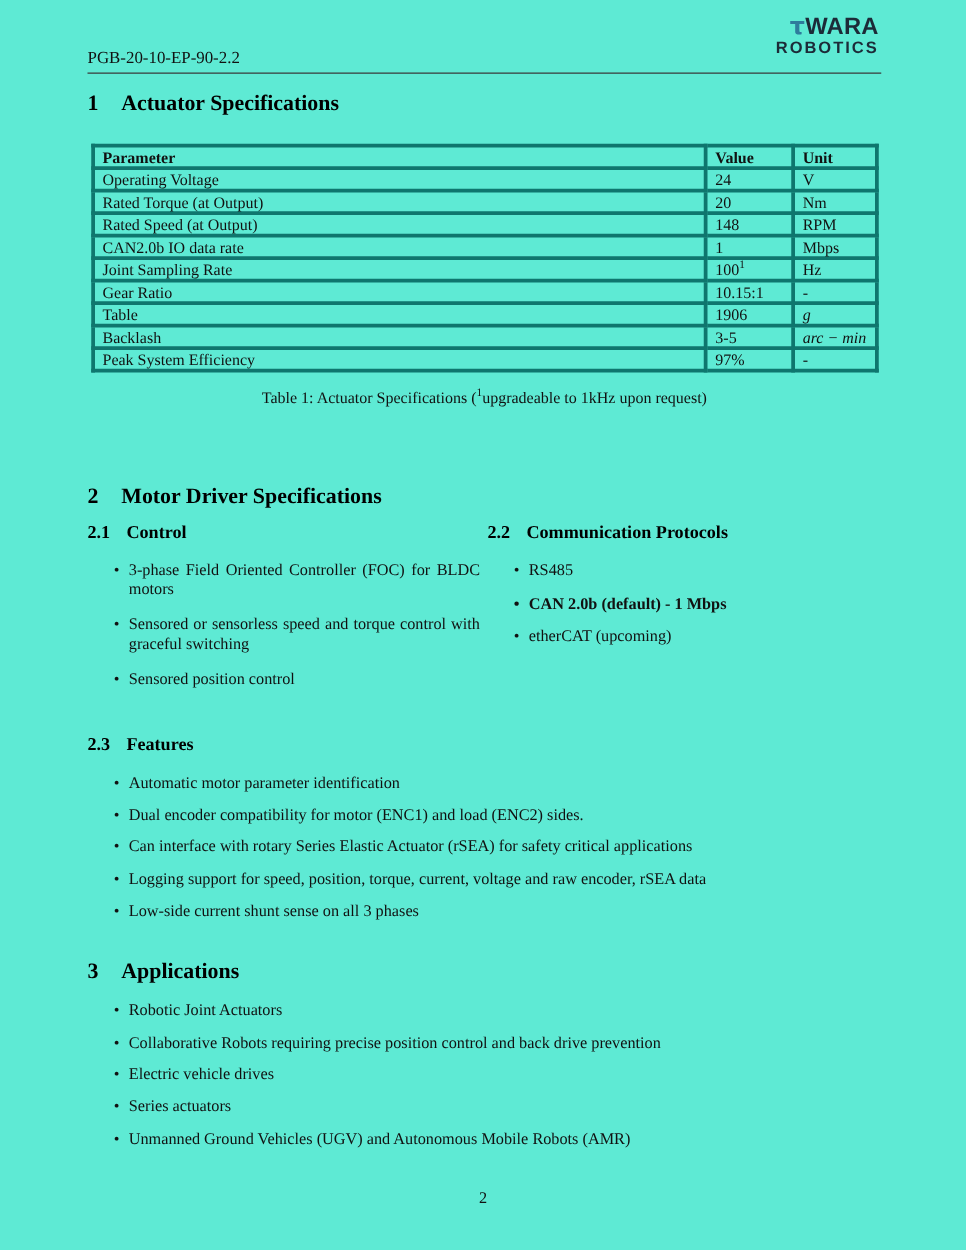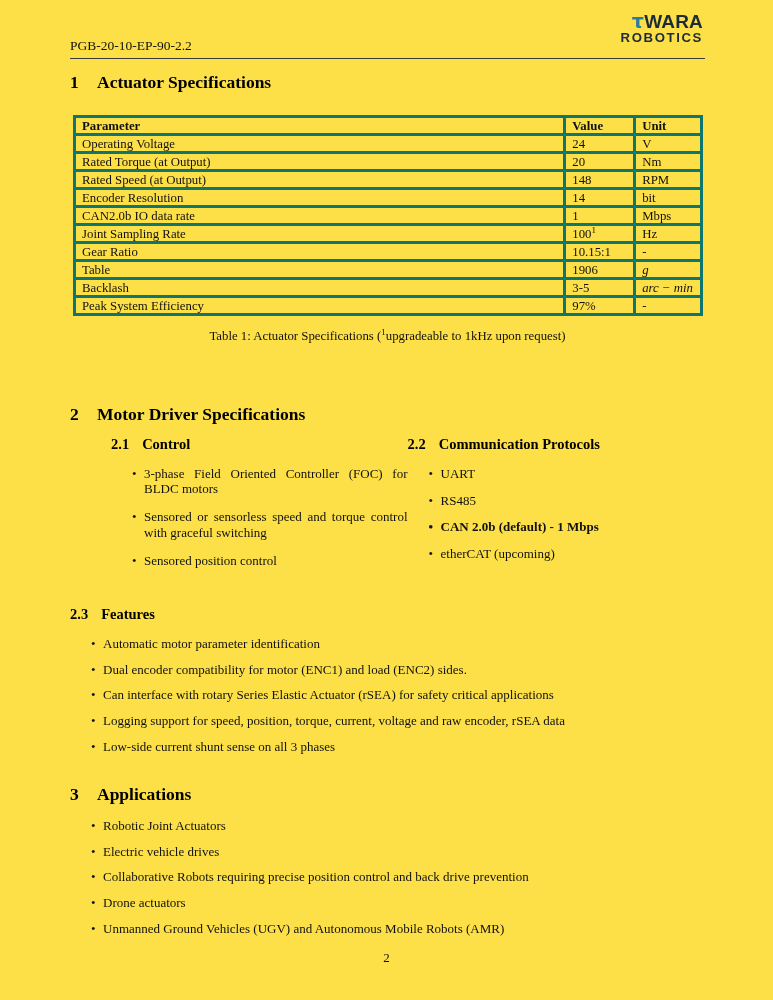--- a/index.html
+++ b/index.html
@@ -1,18 +1,18 @@
 <!DOCTYPE html>
 <html><head>
 <meta charset="utf-8">
 <style>
   * { margin:0; padding:0; box-sizing:border-box; }
   html,body { background:#ffffff; }
   .page {
-    position:relative; width:773px; height:1000px; background:#fde047;
+    position:relative; width:773px; height:1000px; background:#5eead4;
     font-family:"Liberation Serif", serif; color:#111; overflow:hidden;
   }
   .content { margin-left:70px; width:635px; }
 
   
   .header { position:relative; padding-top:12px; }
   .logo { position:absolute; right:2px; top:12px; text-align:right; line-height:1.02;
           font-family:"Liberation Sans", sans-serif; font-weight:bold; }
   .logo-line1 { font-size:19px; letter-spacing:0.2px; }
   .logo-line2 { font-size:13.2px; letter-spacing:1.6px; }
@@ -35,21 +35,21 @@
   table.spec th { font-weight:bold; text-align:left; }
   table.spec th.c, table.spec td.c { text-align:left; }
   col.param-col { width:493px; } col.value-col { width:70px; } col.unit-col { width:67px; }
   td.unit-italic { font-style:italic; }
   sup { font-size:9px; line-height:0; }
 
   .caption { margin-top:13px; text-align:center; font-size:12.8px; }
 
   
   .twocol { display:flex; justify-content:space-between; margin-top:11px; }
-  .col-left  { width:314px;margin-left:41px; }
+  .col-left  { width:314px; }
   .col-right { width:315px; }
 
   
   ul.bullets { list-style:none; margin-top:13px; }
   ul.bullets li { position:relative; padding-left:33px; font-size:13px; line-height:15.2px;
                   margin-bottom:11.5px; }
   ul.bullets li::before { content:"•"; position:absolute; left:21px; font-size:13px; }
   .col-left ul.bullets li { text-align:justify; margin-bottom:13px; }
   .col-right ul.bullets li { margin-bottom:11.5px; }
   ul.bullets li.bold { font-weight:bold; }
@@ -100,25 +100,20 @@
           </tr>
           <tr>
             <td>Rated Torque (at Output)</td>
             <td class="c">20</td>
             <td class="c">Nm</td>
           </tr>
           <tr>
             <td>Rated Speed (at Output)</td>
             <td class="c">148</td>
             <td class="c">RPM</td>
-          </tr>
-          <tr>
-            <td>Encoder Resolution</td>
-            <td class="c">14</td>
-            <td class="c">bit</td>
           </tr>
           <tr>
             <td>CAN2.0b IO data rate</td>
             <td class="c">1</td>
             <td class="c">Mbps</td>
           </tr>
           <tr>
             <td>Joint Sampling Rate</td>
             <td class="c">100<sup>1</sup></td>
             <td class="c">Hz</td>
@@ -161,21 +156,20 @@
             <li>3-phase Field Oriented Controller (FOC) for BLDC motors</li>
             <li>Sensored or sensorless speed and torque control with graceful switching</li>
             <li>Sensored position control</li>
           </ul>
       </div>
       <div class="col-right">
         <h2 class="subsec">
           <span class="sec-num">2.2</span><span>Communication Protocols</span>
         </h2>
         <ul class="bullets">
-            <li>UART</li>
             <li>RS485</li>
             <li class="bold">CAN 2.0b (default) - 1 Mbps</li>
             <li>etherCAT (upcoming)</li>
           </ul>
       </div>
     </div>
 
     <h2 class="subsec" id="features-title">
       <span class="sec-num">2.3</span><span>Features</span>
     </h2>
@@ -185,22 +179,22 @@
         <li>Can interface with rotary Series Elastic Actuator (rSEA) for safety critical applications</li>
         <li>Logging support for speed, position, torque, current, voltage and raw encoder, rSEA data</li>
         <li>Low-side current shunt sense on all 3 phases</li>
       </ul>
 
     <h1 class="sec" id="sec3-title">
       <span class="sec-num">3</span><span>Applications</span>
     </h1>
     <ul class="bullets" id="applications-list">
         <li>Robotic Joint Actuators</li>
+        <li>Collaborative Robots requiring precise position control and back drive prevention</li>
         <li>Electric vehicle drives</li>
-        <li>Collaborative Robots requiring precise position control and back drive prevention</li>
-        <li>Drone actuators</li>
+        <li>Series actuators</li>
         <li>Unmanned Ground Vehicles (UGV) and Autonomous Mobile Robots (AMR)</li>
       </ul>
 
   </div>
 
   <div class="footer">2</div>
 </div>
 
 </body></html>

